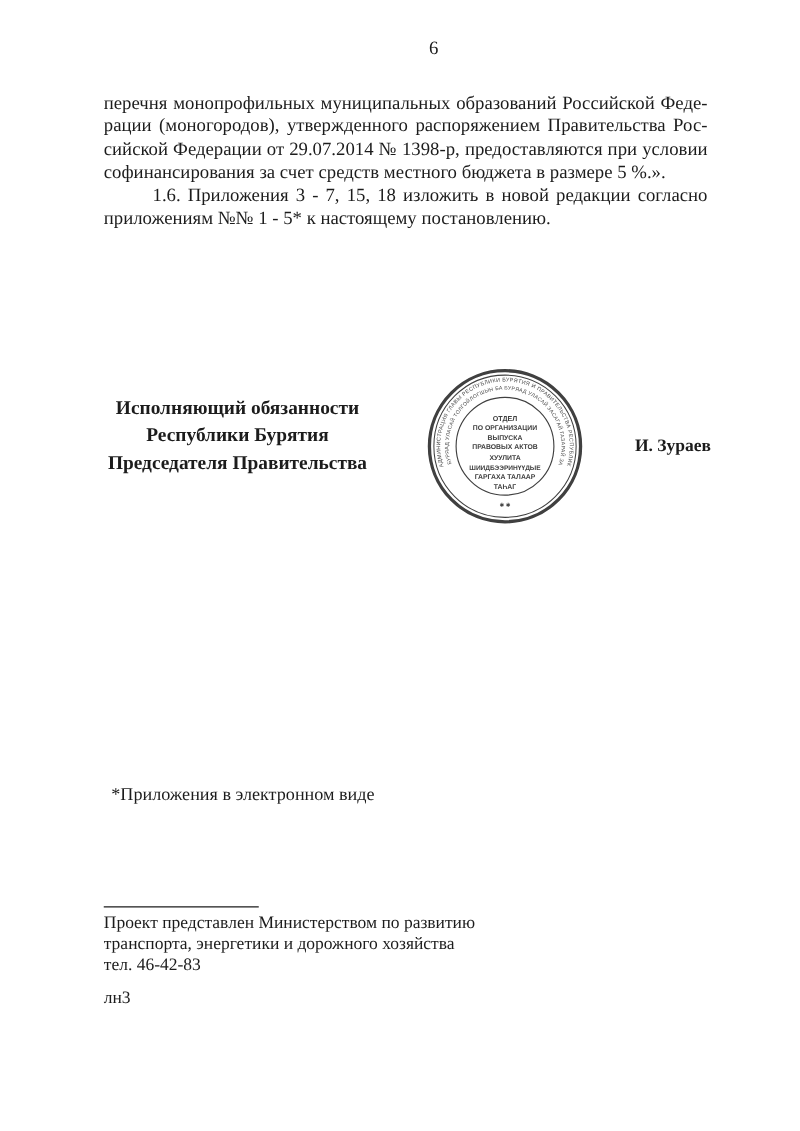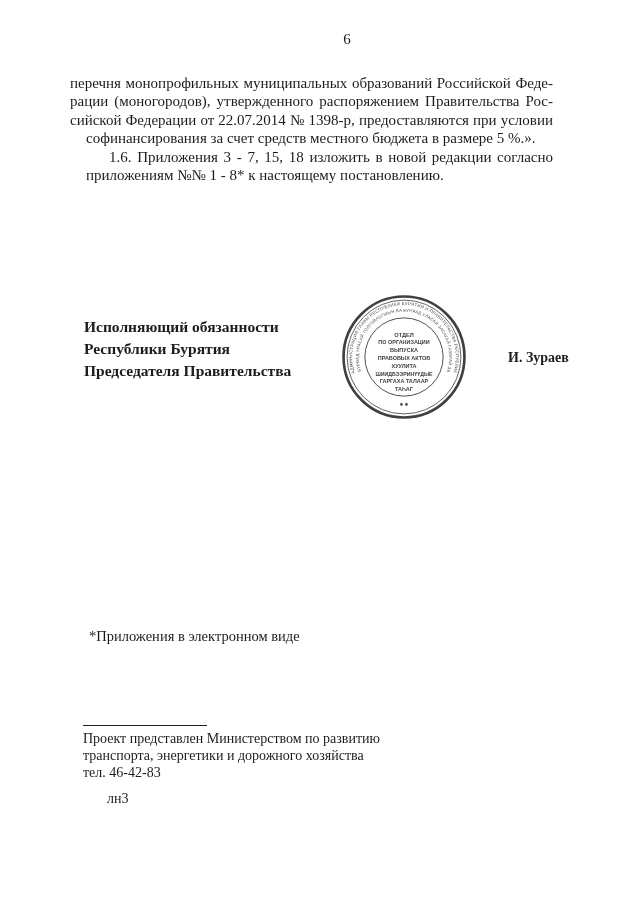--- a/index.html
+++ b/index.html
@@ -10,41 +10,40 @@
     font-family:"Liberation Serif", serif;
     color:#1c1c1c;
     overflow:hidden;
   }
   .page-number{
     position:absolute;top:31px;left:347px;
     transform:translateX(-50%);
     font-size:15px;
   }
   .text-column{
-    position:absolute;left:70px;top:74px;width:483px;
+    position:absolute;left:83px;top:74px;width:483px;
     font-size:15px;line-height:18.4px;
   }
   .para{margin:0;padding:0;}
   .para-gap{height:11px;}
   .line{
     text-align:justify;
     -moz-text-align-last:justify;
     text-align-last:justify;
   }
   .line.last{
     text-align:right;
     -moz-text-align-last:left;
     text-align-last:left;
-    margin-left:16px;
   }
   .line.indent{padding-left:39px;}
   .signature-block{
     position:absolute;left:84px;top:316px;width:212px;
     font-size:15.5px;line-height:22px;font-weight:bold;
-    text-align:left;
+    text-align:center;
   }
   .signatory-name{
     position:absolute;left:508px;top:350px;
     font-size:14px;font-weight:bold;
   }
   .stamp{
     position:absolute;left:341px;top:294px;width:126px;height:126px;
   }
   .footnote{
     position:absolute;left:89px;top:628px;
@@ -53,40 +52,39 @@
   .footer-block{
     position:absolute;left:83px;top:725px;width:360px;
     font-size:14px;line-height:17px;
   }
   .footer-rule{
     width:124px;height:0;border-top:1.5px solid #1c1c1c;
     margin:0 0 4px 0;
   }
   .footer-initials{
     margin-top:9px;
-    margin-left:24px;
   }
 </style>
 </head>
 <body>
 
 <div class="page">
 
   <div class="page-number">6</div>
 
   <div class="text-column">
     <div class="para">
       <div class="line">перечня монопрофильных муниципальных образований Российской Феде-</div>
       <div class="line">рации (моногородов), утвержденного распоряжением Правительства Рос-</div>
-      <div class="line">сийской Федерации от 22.07.2014 № 1398-р, предоставляются при условии</div>
+      <div class="line">сийской Федерации от 29.07.2014 № 1398-р, предоставляются при условии</div>
       <div class="line last">софинансирования за счет средств местного бюджета в размере 5 %.».</div>
     </div>
     <div class="para">
       <div class="line indent">1.6. Приложения 3 - 7, 15, 18 изложить в новой редакции согласно</div>
-      <div class="line last">приложениям №№ 1 - 8* к настоящему постановлению.</div>
+      <div class="line last">приложениям №№ 1 - 5* к настоящему постановлению.</div>
     </div>
     <div class="para-gap"></div>
   </div>
 
   <div class="signature-block">
     <div>Исполняющий обязанности</div>
     <div>Республики Бурятия</div>
     <div>Председателя Правительства</div>
   </div>
 

